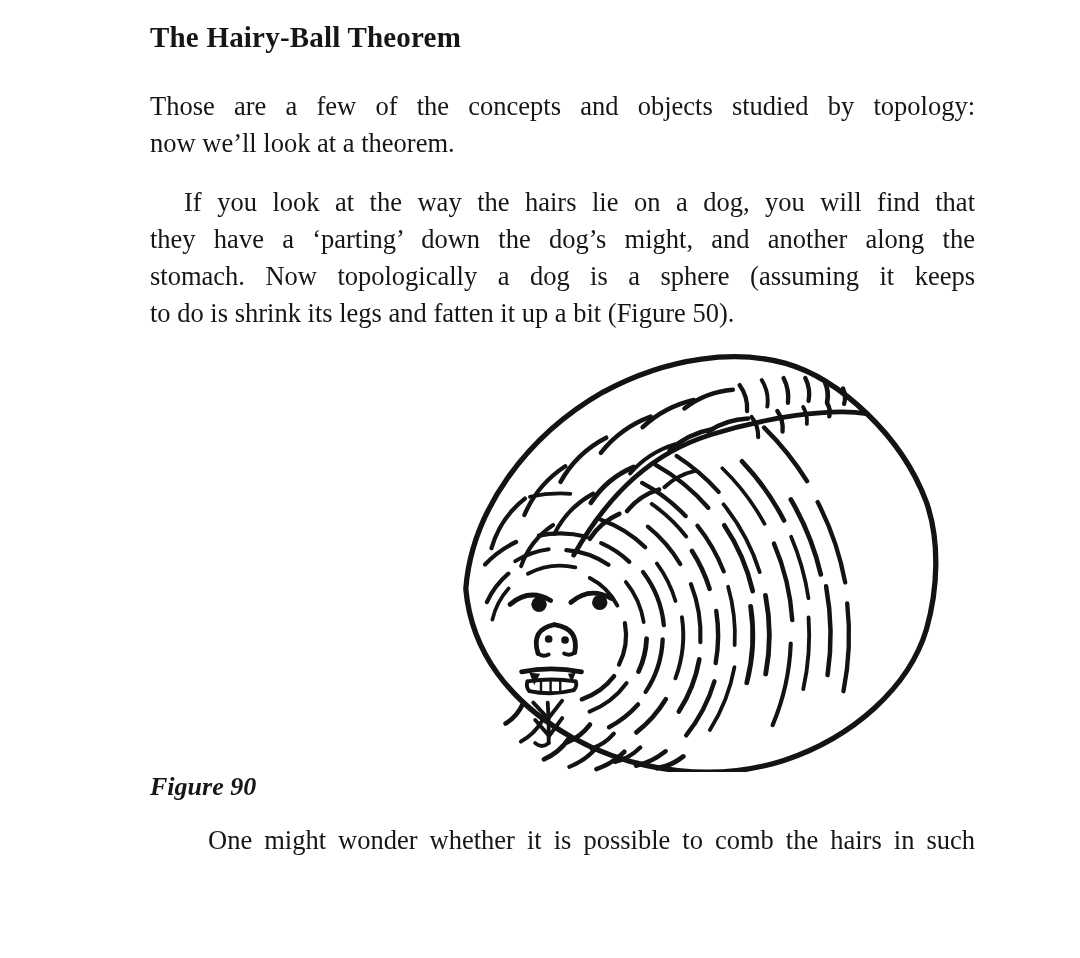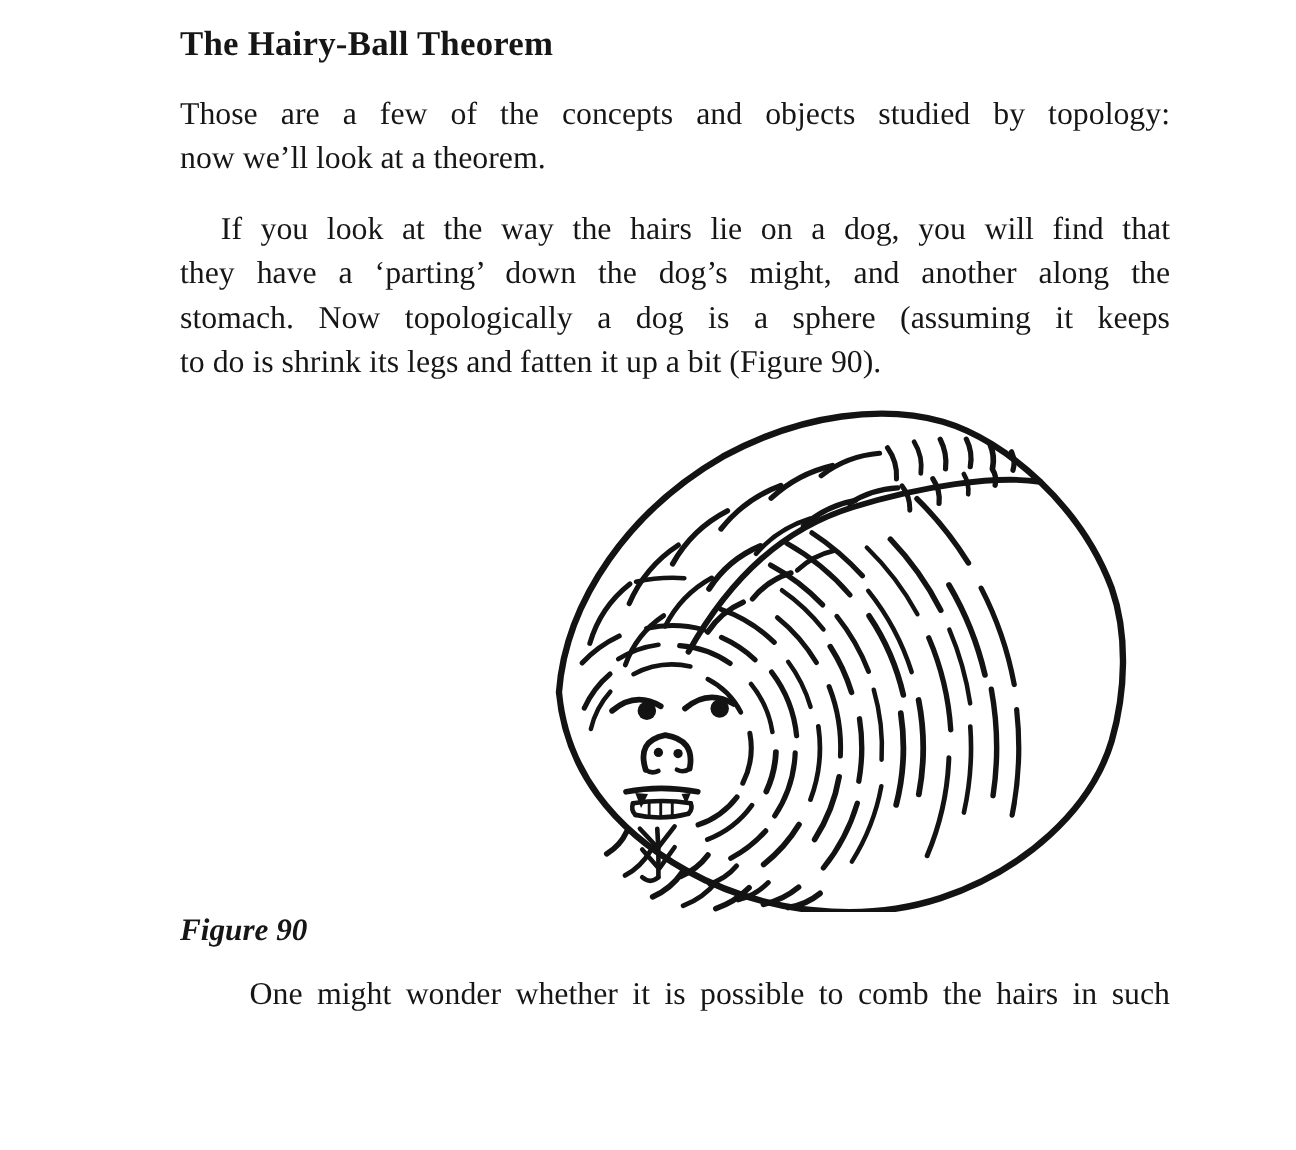--- a/index.html
+++ b/index.html
@@ -9,21 +9,21 @@
     overflow: hidden;
     font-family: "Liberation Serif", "DejaVu Serif", serif;
     color: #161616;
   }
   .page { padding: 18px 46px 0 150px; width: 825px; }
   .title {
     font-size: 29px; font-weight: bold; line-height: 38px;
     margin: 0; letter-spacing: 0.2px;
   }
   .para { margin: 0; }
-  .p1 { margin-top: 20px; }
+  .p1 { margin-top: 32px; }
   .p2 { margin-top: 22px; }
   .p3 { margin-top: 20px; margin-left: 24px; }
   .ln {
     font-size: 26.5px; line-height: 37px;
     text-align: left; white-space: normal;
   }
   .j { text-align: justify; text-align-last: justify; }
   .indent { text-indent: 34px; }
   .figure-wrap { margin: 16px 0 0 298px; width: 502px; height: 424px; }
   .caption {
@@ -40,21 +40,21 @@
 
   <div class="para p1">
     <div class="ln j">Those are a few of the concepts and objects studied by topology:</div>
     <div class="ln">now we’ll look at a theorem.</div>
   </div>
 
   <div class="para p2">
     <div class="ln j indent">If you look at the way the hairs lie on a dog, you will find that</div>
     <div class="ln j">they have a ‘parting’ down the dog’s might, and another along the</div>
     <div class="ln j">stomach. Now topologically a dog is a sphere (assuming it keeps</div>
-    <div class="ln">to do is shrink its legs and fatten it up a bit (Figure 90).</div>
+    <div class="ln">to do is shrink its legs and fatten it up a bit (Figure 50).</div>
   </div>
 
   <div class="figure-wrap">
     <svg id="hb" width="502" height="424" viewBox="0 0 520 440" xmlns="http://www.w3.org/2000/svg">
 
       <path d="M 18 250 C 24 170 80 92 160 46 C 230 8 300 2 350 16 C 405 32 470 90 496 160 C 510 200 508 250 496 292 C 478 352 420 404 348 428 C 280 450 196 442 128 404 C 64 368 24 316 18 250 Z" fill="none" stroke="#131313" stroke-width="5.5" stroke-linecap="round"></path>
 
       <path d="M 130 215 C 168 148 214 108 272 90 C 330 72 396 62 434 68" fill="none" stroke="#131313" stroke-width="5" stroke-linecap="round"></path>
       <g id="hairG">
           <path d="M 45.6 281.8 A 72.3 72.3 0 0 1 62.4 249.5" fill="none" stroke="#131313" stroke-width="3.9" stroke-linecap="round"></path>

